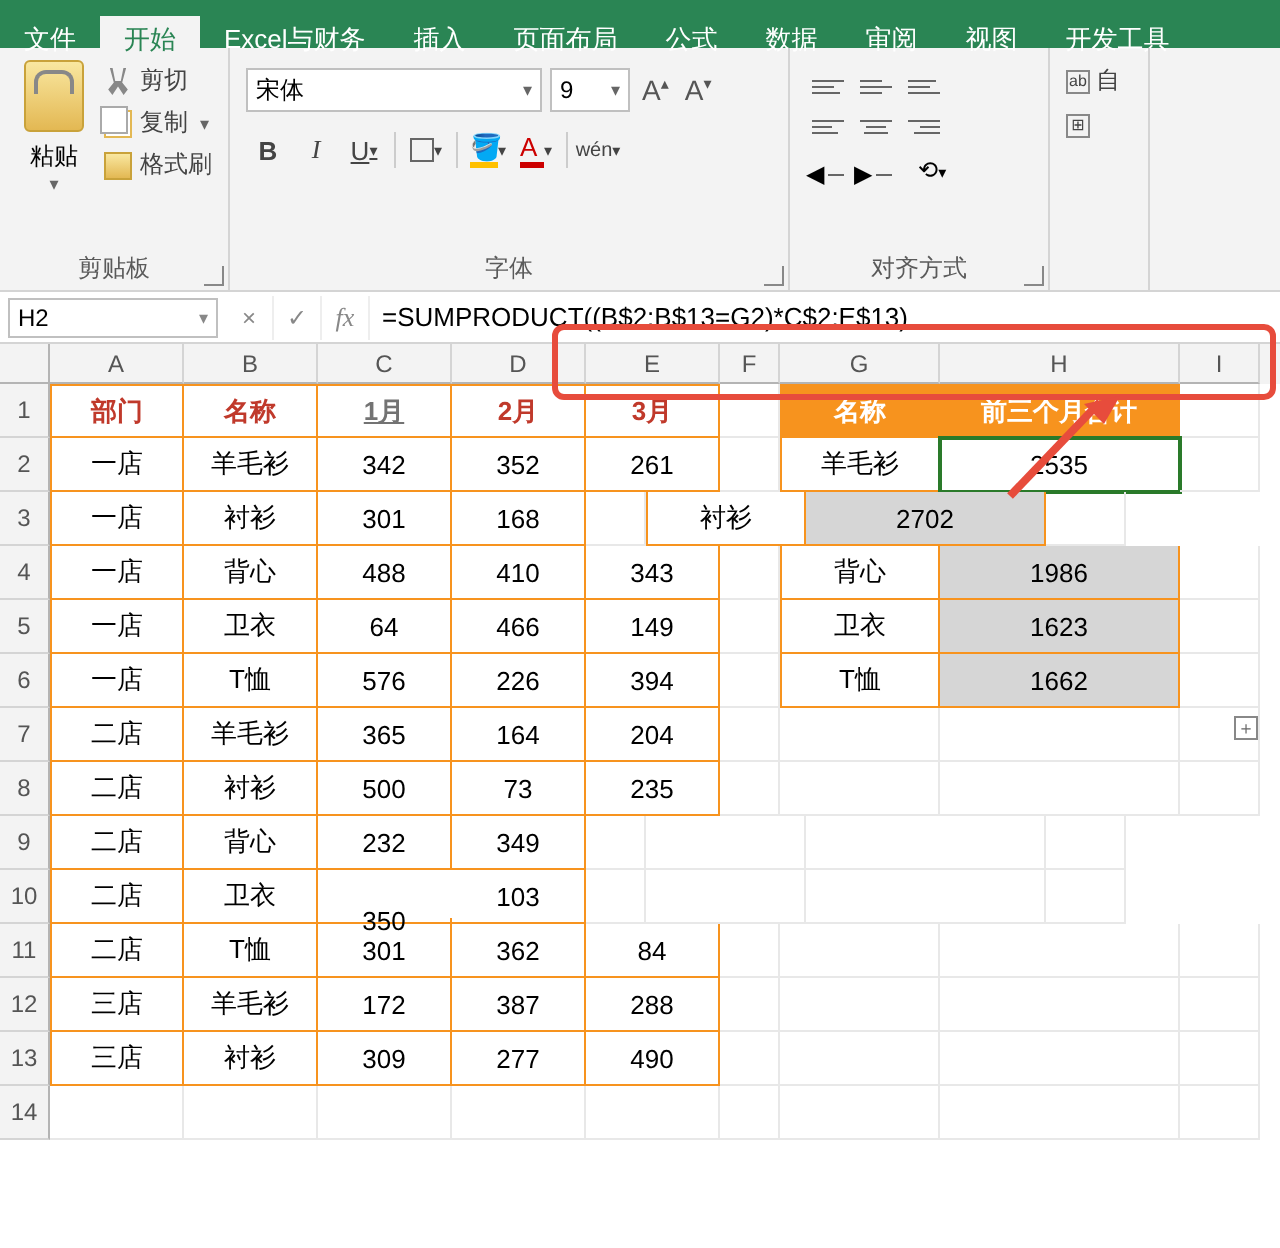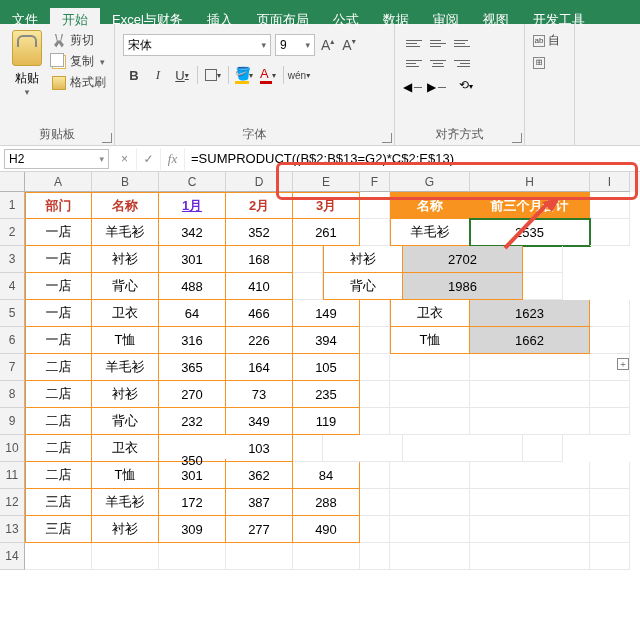--- a/index.html
+++ b/index.html
@@ -247,21 +247,21 @@
     <div class="ch w-f">F</div>
     <div class="ch w-g">G</div>
     <div class="ch w-h">H</div>
     <div class="ch w-i">I</div>
   </div>
   <div class="rows" id="gridrows">
       <div class="row">
         <div class="rh w-rh">1</div>
         <div class="cell w-a hdr" style="border-width: 1px; border-style: solid; border-color: rgb(247, 147, 30); color: rgb(192, 57, 43); font-weight: bold;">部门</div>
         <div class="cell w-b hdr" style="border-right: 1px solid rgb(247, 147, 30); border-bottom: 1px solid rgb(247, 147, 30); border-top: 1px solid rgb(247, 147, 30); color: rgb(192, 57, 43); font-weight: bold;">名称</div>
-        <div class="cell w-c hdr" style="border-right: 1px solid rgb(247, 147, 30); border-bottom: 1px solid rgb(247, 147, 30); border-top: 1px solid rgb(247, 147, 30); color: #6d28d9; font-weight: bold; text-decoration: underline;">1月</div>
+        <div class="cell w-c hdr" style="border-right: 1px solid rgb(247, 147, 30); border-bottom: 1px solid rgb(247, 147, 30); border-top: 1px solid rgb(247, 147, 30); color: #737373; font-weight: bold; text-decoration: underline;">1月</div>
         <div class="cell w-d hdr" style="border-right: 1px solid rgb(247, 147, 30); border-bottom: 1px solid rgb(247, 147, 30); border-top: 1px solid rgb(247, 147, 30); color: rgb(192, 57, 43); font-weight: bold;">2月</div>
         <div class="cell w-e hdr" style="border-right: 1px solid rgb(247, 147, 30); border-bottom: 1px solid rgb(247, 147, 30); border-top: 1px solid rgb(247, 147, 30); color: rgb(192, 57, 43); font-weight: bold;">3月</div>
         <div class="cell w-f"></div>
         <div class="cell w-g" style="background: rgb(247, 147, 30); color: rgb(255, 255, 255); font-weight: bold; border-width: 1px; border-style: solid; border-color: rgb(247, 147, 30);">名称</div>
         <div class="cell w-h" style="background: rgb(247, 147, 30); color: rgb(255, 255, 255); font-weight: bold; border-right: 1px solid rgb(247, 147, 30); border-bottom: 1px solid rgb(247, 147, 30); border-top: 1px solid rgb(247, 147, 30);">前三个月合计</div>
         <div class="cell w-i"></div>
       </div>
       <div class="row">
         <div class="rh w-rh">2</div>
         <div class="cell w-a" style="border-right: 1px solid rgb(247, 147, 30); border-bottom: 1px solid rgb(247, 147, 30); border-left: 1px solid rgb(247, 147, 30);">一店</div>
@@ -284,20 +284,21 @@
         <div class="cell w-g" style="border-left: 1px solid rgb(247, 147, 30); border-right: 1px solid rgb(247, 147, 30); border-bottom: 1px solid rgb(247, 147, 30);">衬衫</div>
         <div class="cell w-h" style="border-right: 1px solid rgb(247, 147, 30); border-bottom: 1px solid rgb(247, 147, 30); background: rgb(214, 214, 214);">2702</div>
         <div class="cell w-i"></div>
       </div>
       <div class="row">
         <div class="rh w-rh">4</div>
         <div class="cell w-a" style="border-right: 1px solid rgb(247, 147, 30); border-bottom: 1px solid rgb(247, 147, 30); border-left: 1px solid rgb(247, 147, 30);">一店</div>
         <div class="cell w-b" style="border-right: 1px solid rgb(247, 147, 30); border-bottom: 1px solid rgb(247, 147, 30);">背心</div>
         <div class="cell w-c" style="border-right: 1px solid rgb(247, 147, 30); border-bottom: 1px solid rgb(247, 147, 30);">488</div>
         <div class="cell w-d" style="border-right: 1px solid rgb(247, 147, 30); border-bottom: 1px solid rgb(247, 147, 30);">410</div>
+        <div class="cell w-e" style="border-right: 1px solid rgb(247, 147, 30); border-bottom: 1px solid rgb(247, 147, 30);">343</div>
         <div class="cell w-f"></div>
         <div class="cell w-g" style="border-left: 1px solid rgb(247, 147, 30); border-right: 1px solid rgb(247, 147, 30); border-bottom: 1px solid rgb(247, 147, 30);">背心</div>
         <div class="cell w-h" style="border-right: 1px solid rgb(247, 147, 30); border-bottom: 1px solid rgb(247, 147, 30); background: rgb(214, 214, 214);">1986</div>
         <div class="cell w-i"></div>
       </div>
       <div class="row">
         <div class="rh w-rh">5</div>
         <div class="cell w-a" style="border-right: 1px solid rgb(247, 147, 30); border-bottom: 1px solid rgb(247, 147, 30); border-left: 1px solid rgb(247, 147, 30);">一店</div>
         <div class="cell w-b" style="border-right: 1px solid rgb(247, 147, 30); border-bottom: 1px solid rgb(247, 147, 30);">卫衣</div>
         <div class="cell w-c" style="border-right: 1px solid rgb(247, 147, 30); border-bottom: 1px solid rgb(247, 147, 30);">64</div>
@@ -305,59 +306,58 @@
         <div class="cell w-e" style="border-right: 1px solid rgb(247, 147, 30); border-bottom: 1px solid rgb(247, 147, 30);">149</div>
         <div class="cell w-f"></div>
         <div class="cell w-g" style="border-left: 1px solid rgb(247, 147, 30); border-right: 1px solid rgb(247, 147, 30); border-bottom: 1px solid rgb(247, 147, 30);">卫衣</div>
         <div class="cell w-h" style="border-right: 1px solid rgb(247, 147, 30); border-bottom: 1px solid rgb(247, 147, 30); background: rgb(214, 214, 214);">1623</div>
         <div class="cell w-i"></div>
       </div>
       <div class="row">
         <div class="rh w-rh">6</div>
         <div class="cell w-a" style="border-right: 1px solid rgb(247, 147, 30); border-bottom: 1px solid rgb(247, 147, 30); border-left: 1px solid rgb(247, 147, 30);">一店</div>
         <div class="cell w-b" style="border-right: 1px solid rgb(247, 147, 30); border-bottom: 1px solid rgb(247, 147, 30);">T恤</div>
-        <div class="cell w-c" style="border-right: 1px solid rgb(247, 147, 30); border-bottom: 1px solid rgb(247, 147, 30);">316</div>
+        <div class="cell w-c" style="border-right: 1px solid rgb(247, 147, 30); border-bottom: 1px solid rgb(247, 147, 30);">576</div>
         <div class="cell w-d" style="border-right: 1px solid rgb(247, 147, 30); border-bottom: 1px solid rgb(247, 147, 30);">226</div>
         <div class="cell w-e" style="border-right: 1px solid rgb(247, 147, 30); border-bottom: 1px solid rgb(247, 147, 30);">394</div>
         <div class="cell w-f"></div>
         <div class="cell w-g" style="border-left: 1px solid rgb(247, 147, 30); border-right: 1px solid rgb(247, 147, 30); border-bottom: 1px solid rgb(247, 147, 30);">T恤</div>
         <div class="cell w-h" style="border-right: 1px solid rgb(247, 147, 30); border-bottom: 1px solid rgb(247, 147, 30); background: rgb(214, 214, 214);">1662</div>
         <div class="cell w-i"></div>
       </div>
       <div class="row">
         <div class="rh w-rh">7</div>
         <div class="cell w-a" style="border-right: 1px solid rgb(247, 147, 30); border-bottom: 1px solid rgb(247, 147, 30); border-left: 1px solid rgb(247, 147, 30);">二店</div>
         <div class="cell w-b" style="border-right: 1px solid rgb(247, 147, 30); border-bottom: 1px solid rgb(247, 147, 30);">羊毛衫</div>
         <div class="cell w-c" style="border-right: 1px solid rgb(247, 147, 30); border-bottom: 1px solid rgb(247, 147, 30);">365</div>
         <div class="cell w-d" style="border-right: 1px solid rgb(247, 147, 30); border-bottom: 1px solid rgb(247, 147, 30);">164</div>
-        <div class="cell w-e" style="border-right: 1px solid rgb(247, 147, 30); border-bottom: 1px solid rgb(247, 147, 30);">105</div>
+        <div class="cell w-e" style="border-right: 1px solid rgb(247, 147, 30); border-bottom: 1px solid rgb(247, 147, 30);">204</div>
         <div class="cell w-f"></div>
         <div class="cell w-g"></div>
         <div class="cell w-h"></div>
         <div class="cell w-i"></div>
       </div>
       <div class="row">
         <div class="rh w-rh">8</div>
         <div class="cell w-a" style="border-right: 1px solid rgb(247, 147, 30); border-bottom: 1px solid rgb(247, 147, 30); border-left: 1px solid rgb(247, 147, 30);">二店</div>
         <div class="cell w-b" style="border-right: 1px solid rgb(247, 147, 30); border-bottom: 1px solid rgb(247, 147, 30);">衬衫</div>
-        <div class="cell w-c" style="border-right: 1px solid rgb(247, 147, 30); border-bottom: 1px solid rgb(247, 147, 30);">270</div>
+        <div class="cell w-c" style="border-right: 1px solid rgb(247, 147, 30); border-bottom: 1px solid rgb(247, 147, 30);">500</div>
         <div class="cell w-d" style="border-right: 1px solid rgb(247, 147, 30); border-bottom: 1px solid rgb(247, 147, 30);">73</div>
         <div class="cell w-e" style="border-right: 1px solid rgb(247, 147, 30); border-bottom: 1px solid rgb(247, 147, 30);">235</div>
         <div class="cell w-f"></div>
         <div class="cell w-g"></div>
         <div class="cell w-h"></div>
         <div class="cell w-i"></div>
       </div>
       <div class="row">
         <div class="rh w-rh">9</div>
         <div class="cell w-a" style="border-right: 1px solid rgb(247, 147, 30); border-bottom: 1px solid rgb(247, 147, 30); border-left: 1px solid rgb(247, 147, 30);">二店</div>
         <div class="cell w-b" style="border-right: 1px solid rgb(247, 147, 30); border-bottom: 1px solid rgb(247, 147, 30);">背心</div>
         <div class="cell w-c" style="border-right: 1px solid rgb(247, 147, 30); border-bottom: 1px solid rgb(247, 147, 30);">232</div>
         <div class="cell w-d" style="border-right: 1px solid rgb(247, 147, 30); border-bottom: 1px solid rgb(247, 147, 30);">349</div>
-        <div class="cell w-e" style="border-right: 1px solid rgb(247, 147, 30); border-bottom: 1px solid rgb(247, 147, 30);">119</div>
         <div class="cell w-f"></div>
         <div class="cell w-g"></div>
         <div class="cell w-h"></div>
         <div class="cell w-i"></div>
       </div>
       <div class="row">
         <div class="rh w-rh">10</div>
         <div class="cell w-a" style="border-right: 1px solid rgb(247, 147, 30); border-bottom: 1px solid rgb(247, 147, 30); border-left: 1px solid rgb(247, 147, 30);">二店</div>
         <div class="cell w-b" style="border-right: 1px solid rgb(247, 147, 30); border-bottom: 1px solid rgb(247, 147, 30);">卫衣</div>
         <div class="cell w-d" style="border-right: 1px solid rgb(247, 147, 30); border-bottom: 1px solid rgb(247, 147, 30); margin-top: 24px;">350</div>

